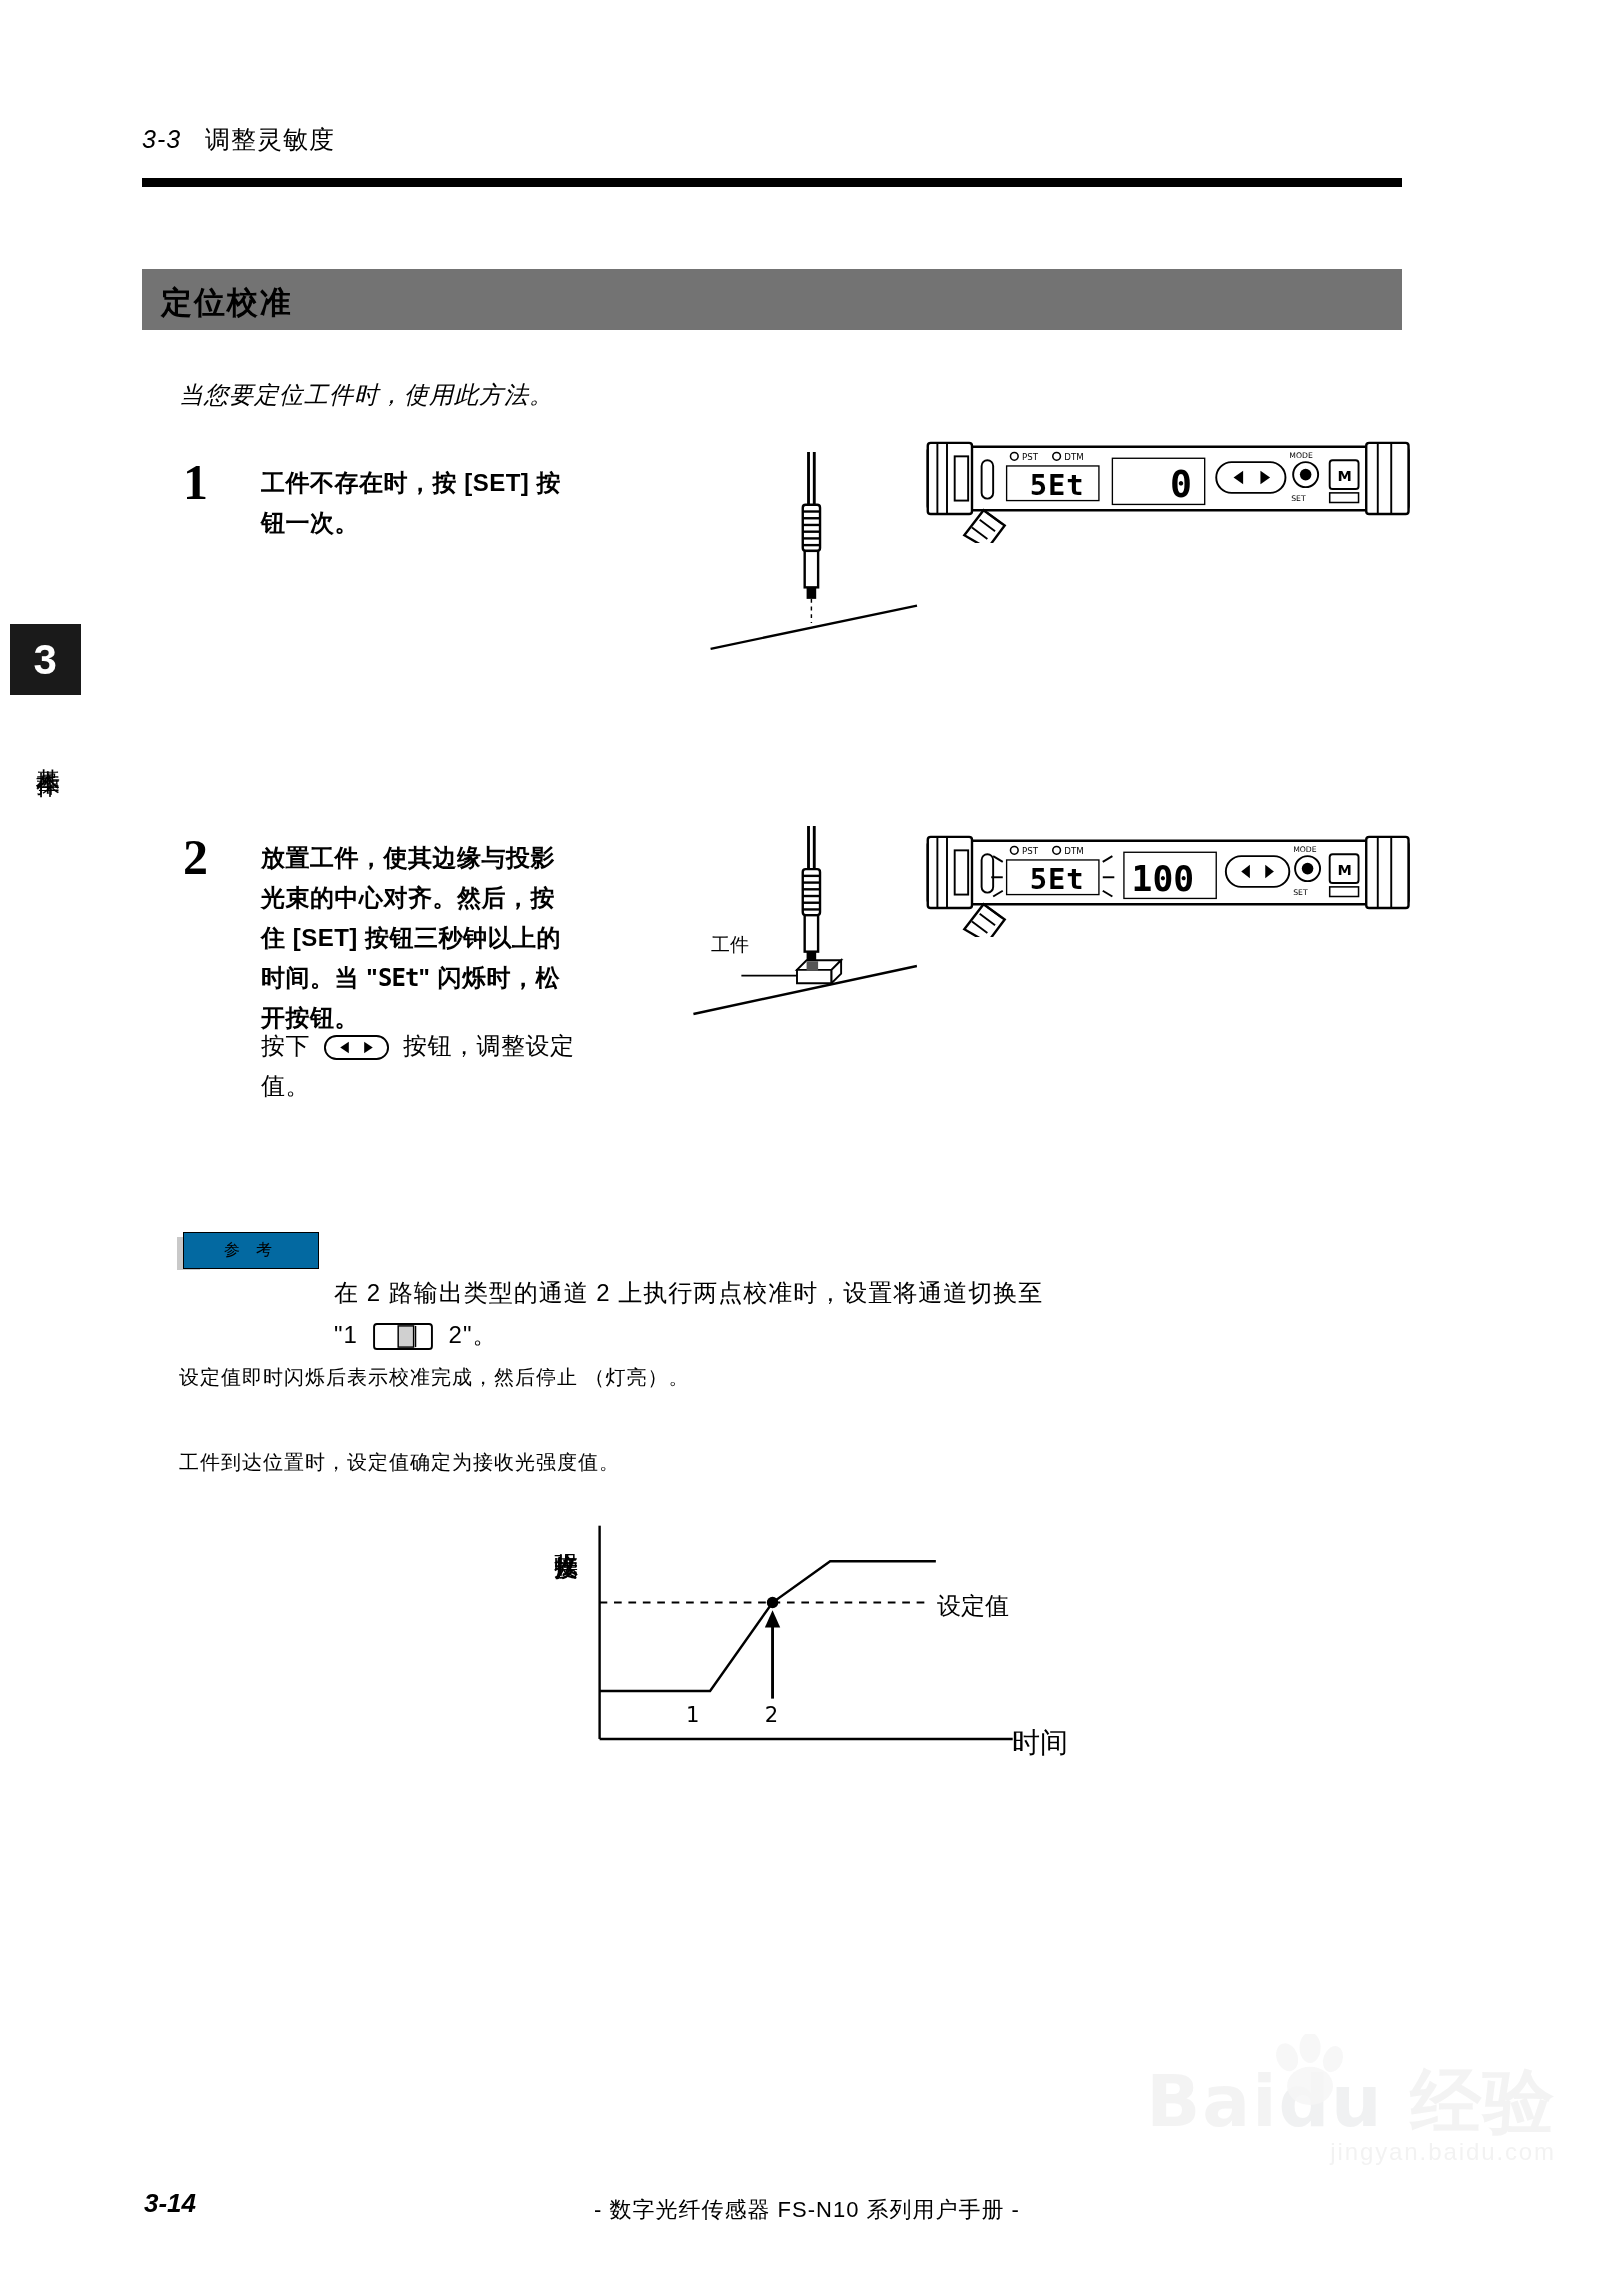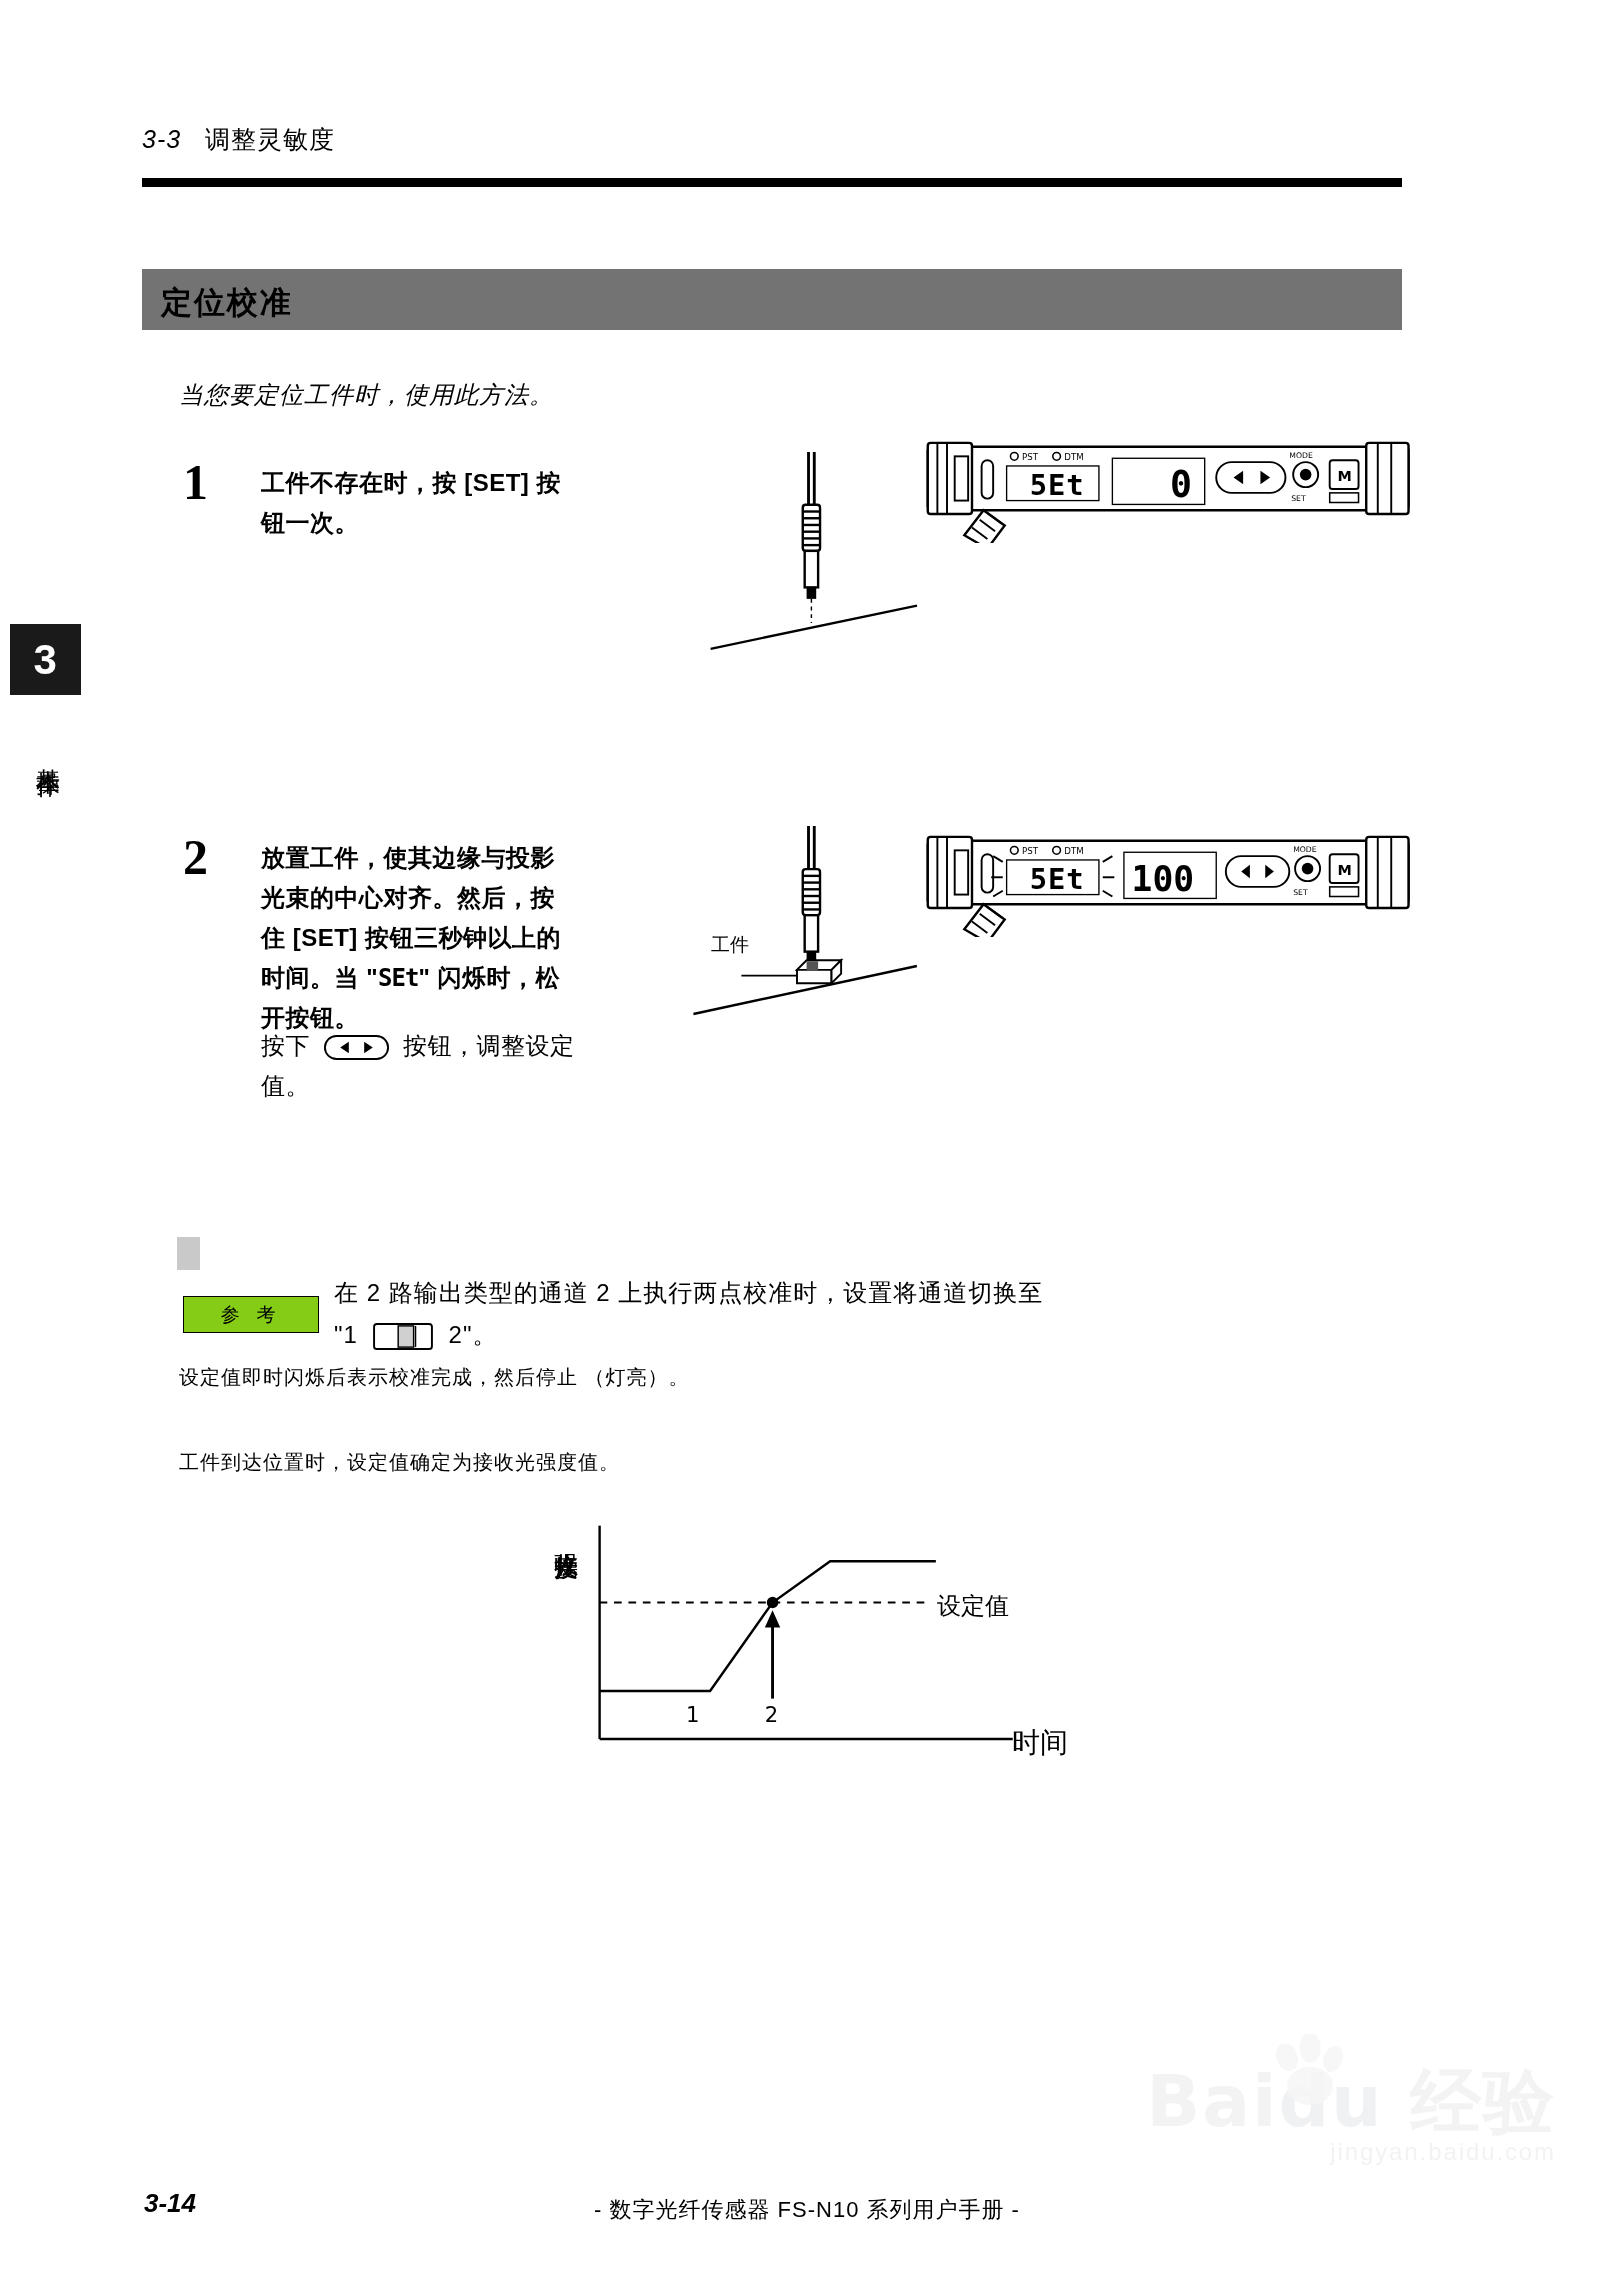--- a/index.html
+++ b/index.html
@@ -65,25 +65,25 @@
     font-family:"Liberation Serif", serif;
   }
   .step-body {
     position:absolute;
     font-size:24px; line-height:40px; letter-spacing:0.5px;
   }
   .seg { font-family:"DejaVu Sans Mono", monospace; letter-spacing:-1px; }
 
   
   .note-tag {
-    position:absolute; left:183px; top:1296px;
+    position:absolute; left:183px; top:1232px;
     width:134px; height:35px;
     border:1.9px solid #000;
-    background:#84cc16;
-    font-size:19px;
+    background:#0369a1;
+    font-size:16px;
     letter-spacing:5.8px;
     display:flex; align-items:center; justify-content:center;
   }
   .note-tag-shadow {
     position:absolute; left:177px; top:1237px;
     width:23px; height:33px; background:#c9c9c9;
   }
   .note-text {
     position:absolute; left:334px; top:1228px;
     font-size:24px; line-height:42px; letter-spacing:1px;

